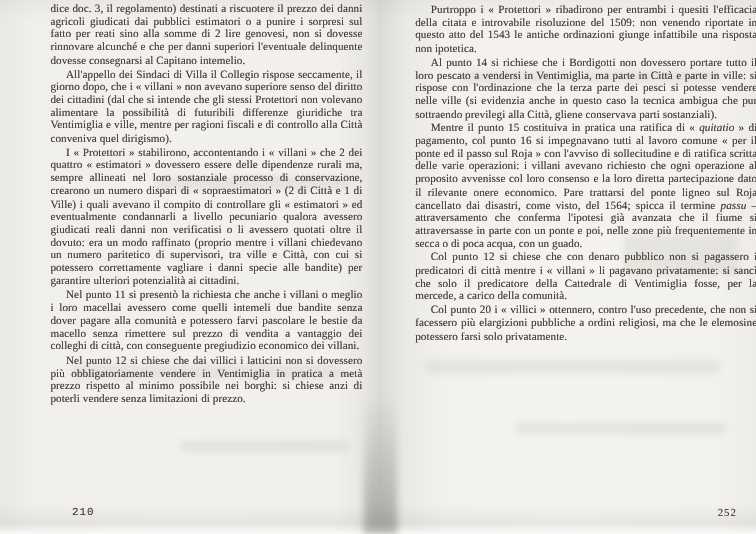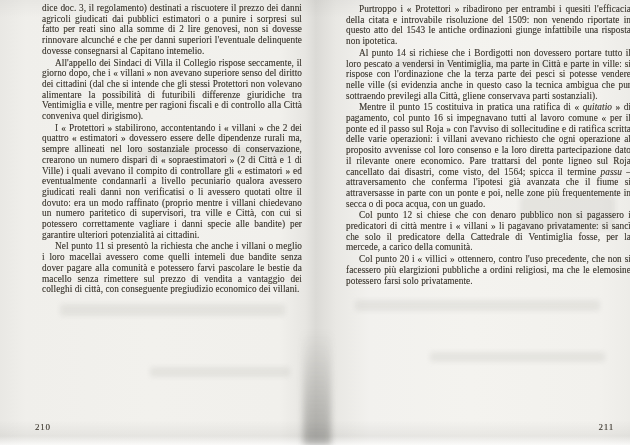--- a/index.html
+++ b/index.html
@@ -42,21 +42,21 @@
   .page p { margin: 0 0 1px 0; text-indent: 13px; }
   .page p.noindent { text-indent: 0; }
   .pagenum {
     position: absolute;
     top: 422px;
     font-size: 9px;
     letter-spacing: 0.8px;
     color: #474239;
     text-shadow: 0 0 0.5px rgba(68,63,55,0.5);
   }
-  .pagenum.left  { left: 35px; }
+  .pagenum.left  { left: 60px; font-family: Liberation Mono, monospace; }
   .pagenum.right { left: 588px; width: 26px; text-align: right; }
   i { }
 </style>
 </head>
 <body>
 
 <div class="scan">
 
   <div class="gutter-deep"></div>
   <div class="artifact" style="left:130px; top:147px; width:160px; height:11px;"></div>
@@ -65,25 +65,26 @@
   <div class="artifact" style="left:385px; top:59px;  width:215px; height:10px;"></div>
   <div class="artifact" style="left:520px; top:196px; width:95px;  height:34px;"></div>
   <div class="artifact" style="left:355px; top:300px; width:245px; height:11px;"></div>
   <div class="artifact" style="left:430px; top:352px; width:175px; height:10px;"></div>
 
   <div class="page left">
     <p class="noindent">dice doc. 3, il regolamento) destinati a riscuotere il prezzo dei danni agricoli giudicati dai pubblici estimatori o a punire i sorpresi sul fatto per reati sino alla somme di 2 lire genovesi, non si dovesse rinnovare alcunché e che per danni superiori l'eventuale delinquente dovesse consegnarsi al Capitano intemelio.</p>
     <p>All'appello dei Sindaci di Villa il Collegio rispose seccamente, il giorno dopo, che i « villani » non avevano superiore senso del diritto dei cittadini (dal che si intende che gli stessi Protettori non volevano alimentare la possibilità di futuribili differenze giuridiche tra Ventimiglia e ville, mentre per ragioni fiscali e di controllo alla Città conveniva quel dirigismo).</p>
     <p>I « Protettori » stabilirono, accontentando i « villani » che 2 dei quattro « estimatori » dovessero essere delle dipendenze rurali ma, sempre allineati nel loro sostanziale processo di conservazione, crearono un numero dispari di « sopraestimatori » (2 di Città e 1 di Ville) i quali avevano il compito di controllare gli « estimatori » ed eventualmente condannarli a livello pecuniario qualora avessero giudicati reali danni non verificatisi o li avessero quotati oltre il dovuto: era un modo raffinato (proprio mentre i villani chiedevano un numero paritetico di supervisori, tra ville e Città, con cui si potessero correttamente vagliare i danni specie alle bandite) per garantire ulteriori potenzialità ai cittadini.</p>
     <p>Nel punto 11 si presentò la richiesta che anche i villani o meglio i loro macellai avessero come quelli intemeli due bandite senza dover pagare alla comunità e potessero farvi pascolare le bestie da macello senza rimettere sul prezzo di vendita a vantaggio dei colleghi di città, con conseguente pregiudizio economico dei villani.</p>
+    <p>Nel punto 12 si chiese che dai villici i latticini non si dovessero più obbligatoriamente vendere in Ventimiglia in pratica a metà prezzo rispetto al minimo possibile nei borghi: si chiese anzi di poterli vendere senza limitazioni di prezzo.</p>
   </div>
   <div class="pagenum left">210</div>
 
   <div class="page right">
     <p>Purtroppo i « Protettori » ribadirono per entrambi i quesiti l'efficacia della citata e introvabile risoluzione del 1509: non venendo riportate in questo atto del 1543 le antiche ordinazioni giunge infattibile una risposta non ipotetica.</p>
     <p>Al punto 14 si richiese che i Bordigotti non dovessero portare tutto il loro pescato a vendersi in Ventimiglia, ma parte in Città e parte in ville: si rispose con l'ordinazione che la terza parte dei pesci si potesse vendere nelle ville (si evidenzia anche in questo caso la tecnica ambigua che pur sottraendo previlegi alla Città, gliene conservava parti sostanziali).</p>
     <p>Mentre il punto 15 costituiva in pratica una ratifica di « <i>quitatio</i> » di pagamento, col punto 16 si impegnavano tutti al lavoro comune « per il ponte ed il passo sul Roja » con l'avviso di sollecitudine e di ratifica scritta delle varie operazioni: i villani avevano richiesto che ogni operazione al proposito avvenisse col loro consenso e la loro diretta partecipazione dato il rilevante onere economico. Pare trattarsi del ponte ligneo sul Roja cancellato dai disastri, come visto, del 1564; spicca il termine <i>passu</i> – attraversamento che conferma l'ipotesi già avanzata che il fiume si attraversasse in parte con un ponte e poi, nelle zone più frequentemente in secca o di poca acqua, con un guado.</p>
     <p>Col punto 12 si chiese che con denaro pubblico non si pagassero i predicatori di città mentre i « villani » li pagavano privatamente: si sancì che solo il predicatore della Cattedrale di Ventimiglia fosse, per la mercede, a carico della comunità.</p>
     <p>Col punto 20 i « villici » ottennero, contro l'uso precedente, che non si facessero più elargizioni pubbliche a ordini religiosi, ma che le elemosine potessero farsi solo privatamente.</p>
   </div>
-  <div class="pagenum right">211</div>
+  <div class="pagenum right">252</div>
 
 </div>
 
 </body></html>

